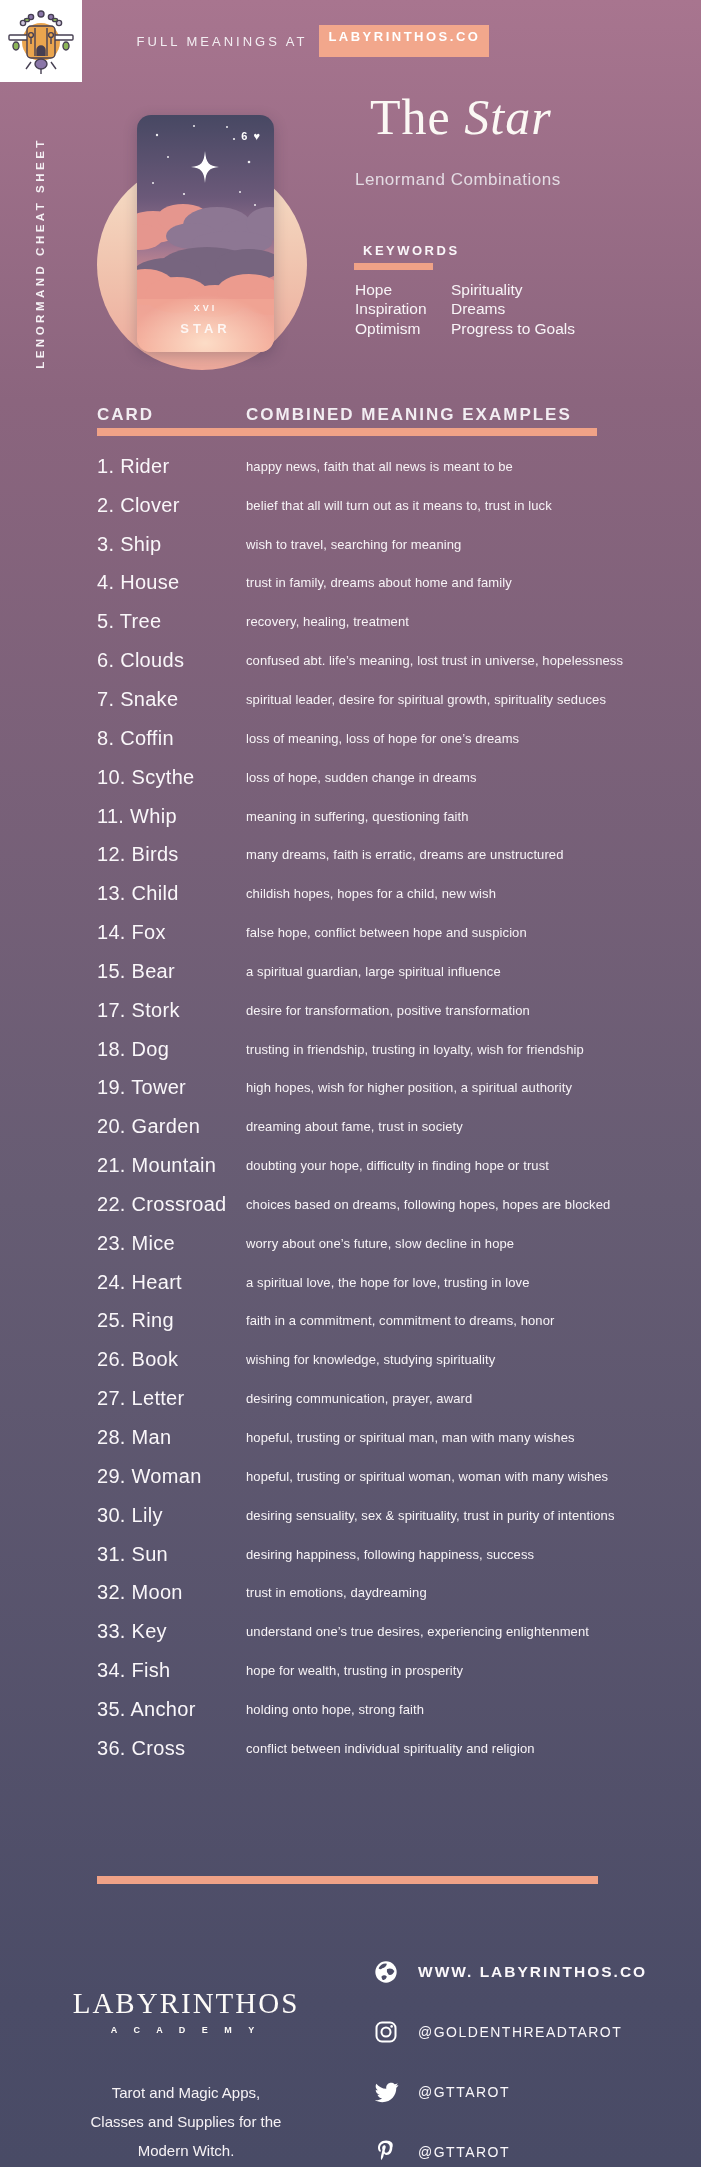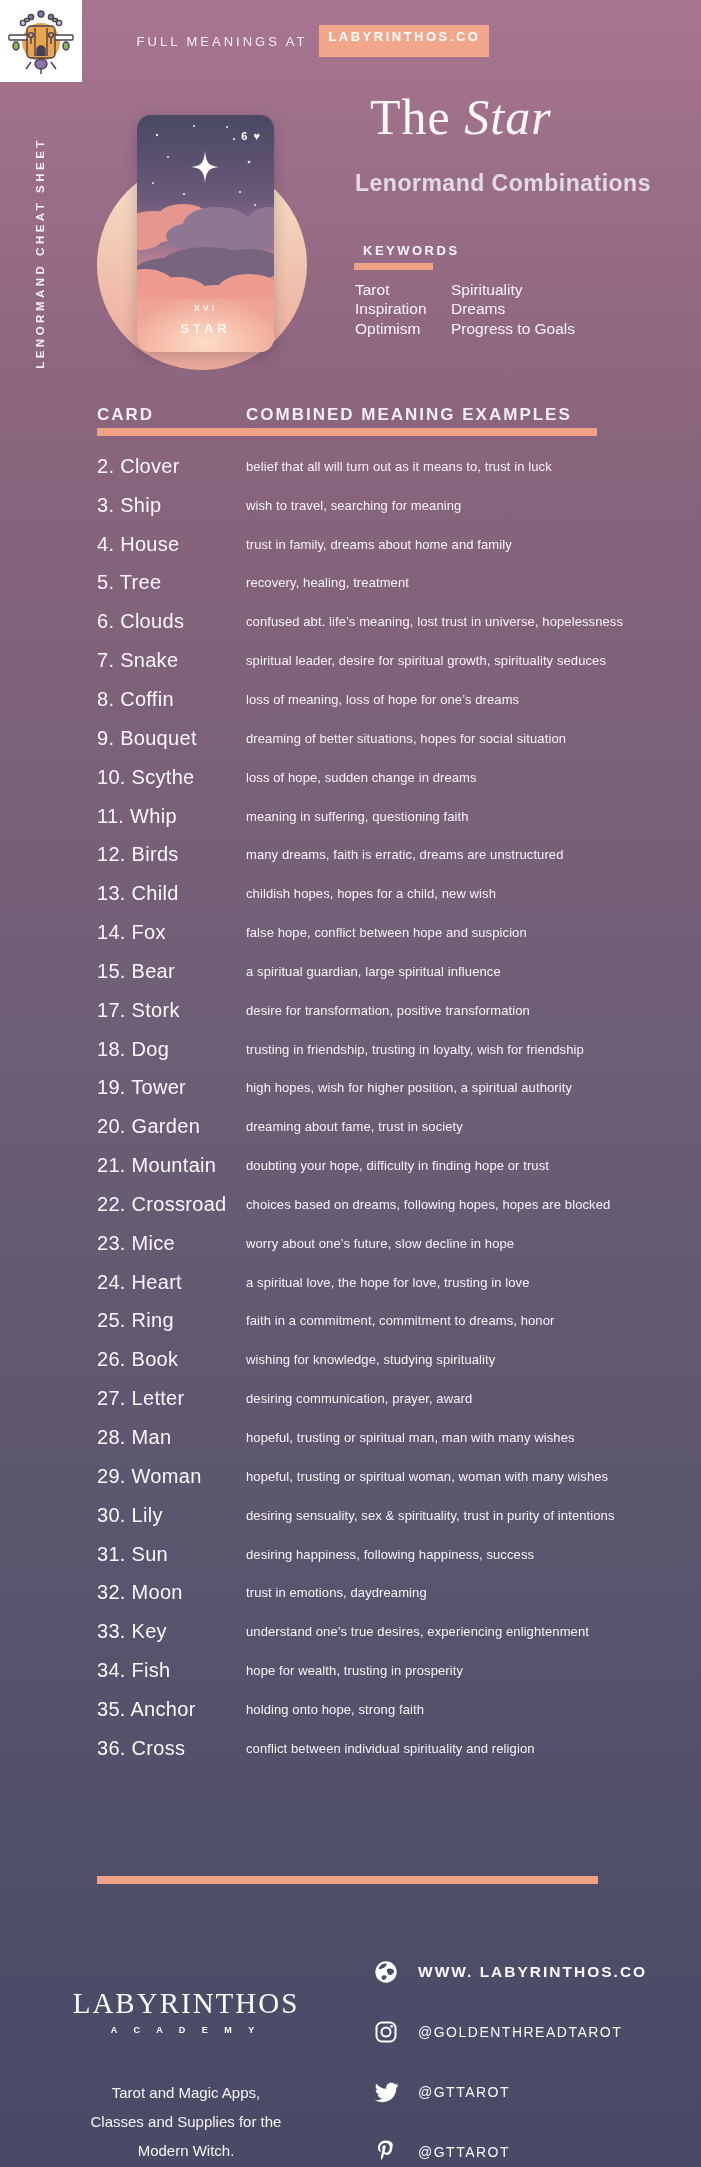--- a/index.html
+++ b/index.html
@@ -25,21 +25,21 @@
   .tarot-card { position:absolute; left:137px; top:115px; width:137px; height:237px; border-radius:14px; overflow:hidden; z-index:2;
     box-shadow:0 4px 14px rgba(40,35,60,.25); }
   .card-art { position:absolute; left:0; top:0; }
   .card-corner { position:absolute; right:13px; top:15px; color:#ffffff; font-size:11px; font-weight:700; letter-spacing:1px; display:flex; gap:5px; align-items:center; }
   .card-corner .heart { font-size:11px; }
   .card-number { position:absolute; left:0; top:188px; width:100%; text-align:center; color:#fdf6f3; font-size:9px; font-weight:700; letter-spacing:3px; }
   .card-title { position:absolute; left:0; top:206px; width:100%; text-align:center; color:#fdf6f3; font-size:13px; font-weight:700; letter-spacing:4px; }
   
   .title { position:absolute; left:370px; top:88px; color:#fbf8f4; font-family:"Liberation Serif", serif; font-size:50px; font-weight:400; letter-spacing:1px; }
   .title .it { font-style:italic; }
-  .subtitle { position:absolute; left:355px; top:170px; color:#e3dbe3; font-size:23px; font-weight:700; letter-spacing:.5px; }
+  .subtitle { position:absolute; left:355px; top:170px; color:#e3dbe3; font-size:17px; font-weight:400; letter-spacing:.5px; }
   .kw-label { position:absolute; left:355px; top:243px; color:#faf6f9; font-size:13px; font-weight:700; letter-spacing:2.5px;padding-left:8px; }
   .kw-bar { position:absolute; left:354px; top:263px; width:79px; height:7px; background:#f0a287; }
   .kw-col { position:absolute; top:280px; color:#f8f4f7; font-size:15.5px; line-height:19.3px; font-weight:400; list-style:none; }
   .kw-col1 { left:355px; } .kw-col2 { left:451px; }
   
   .tbl-head { position:absolute; top:405px; left:97px; width:560px; color:#f2edf2; font-size:17px; font-weight:700; letter-spacing:2px; }
   .tbl-head .c2 { position:absolute; left:149px; top:0; }
   .tbl-bar-top { position:absolute; left:97px; top:428px; width:500px; height:8px; background:#f0a287; }
   .tbl-rows { position:absolute; left:97px; top:447px; width:590px; display:flex; flex-direction:column; }
   .tbl-row { height:38.85px; display:flex; align-items:center; }
@@ -169,37 +169,41 @@
     </div>
     <div class="card-number">XVI</div>
     <div class="card-title">STAR</div>
   </div>
 
   <div class="title"><span>The </span><span class="it">Star</span></div>
   <div class="subtitle">Lenormand Combinations</div>
   <div class="kw-label">KEYWORDS</div>
   <div class="kw-bar"></div>
   <ul class="kw-col kw-col1">
-    <li>Tarot</li>
+    <li>Hope</li>
     <li>Inspiration</li>
     <li>Optimism</li>
   </ul>
   <ul class="kw-col kw-col2">
     <li>Spirituality</li>
     <li>Dreams</li>
     <li>Progress to Goals</li>
   </ul>
 
   <div class="tbl-head">
     <span class="c1">CARD</span>
     <span class="c2">COMBINED MEANING EXAMPLES</span>
   </div>
   <div class="tbl-bar-top"></div>
   <div class="tbl-rows">
 
+      <div class="tbl-row">
+        <div class="name">1. Rider</div>
+        <div class="meaning">happy news, faith that all news is meant to be</div>
+      </div>
 
       <div class="tbl-row">
         <div class="name">2. Clover</div>
         <div class="meaning">belief that all will turn out as it means to, trust in luck</div>
       </div>
 
       <div class="tbl-row">
         <div class="name">3. Ship</div>
         <div class="meaning">wish to travel, searching for meaning</div>
       </div>
@@ -222,24 +226,20 @@
       <div class="tbl-row">
         <div class="name">7. Snake</div>
         <div class="meaning">spiritual leader, desire for spiritual growth, spirituality seduces</div>
       </div>
 
       <div class="tbl-row">
         <div class="name">8. Coffin</div>
         <div class="meaning">loss of meaning, loss of hope for one’s dreams</div>
       </div>
 
-      <div class="tbl-row">
-        <div class="name">9. Bouquet</div>
-        <div class="meaning">dreaming of better situations, hopes for social situation</div>
-      </div>
 
       <div class="tbl-row">
         <div class="name">10. Scythe</div>
         <div class="meaning">loss of hope, sudden change in dreams</div>
       </div>
 
       <div class="tbl-row">
         <div class="name">11. Whip</div>
         <div class="meaning">meaning in suffering, questioning faith</div>
       </div>

